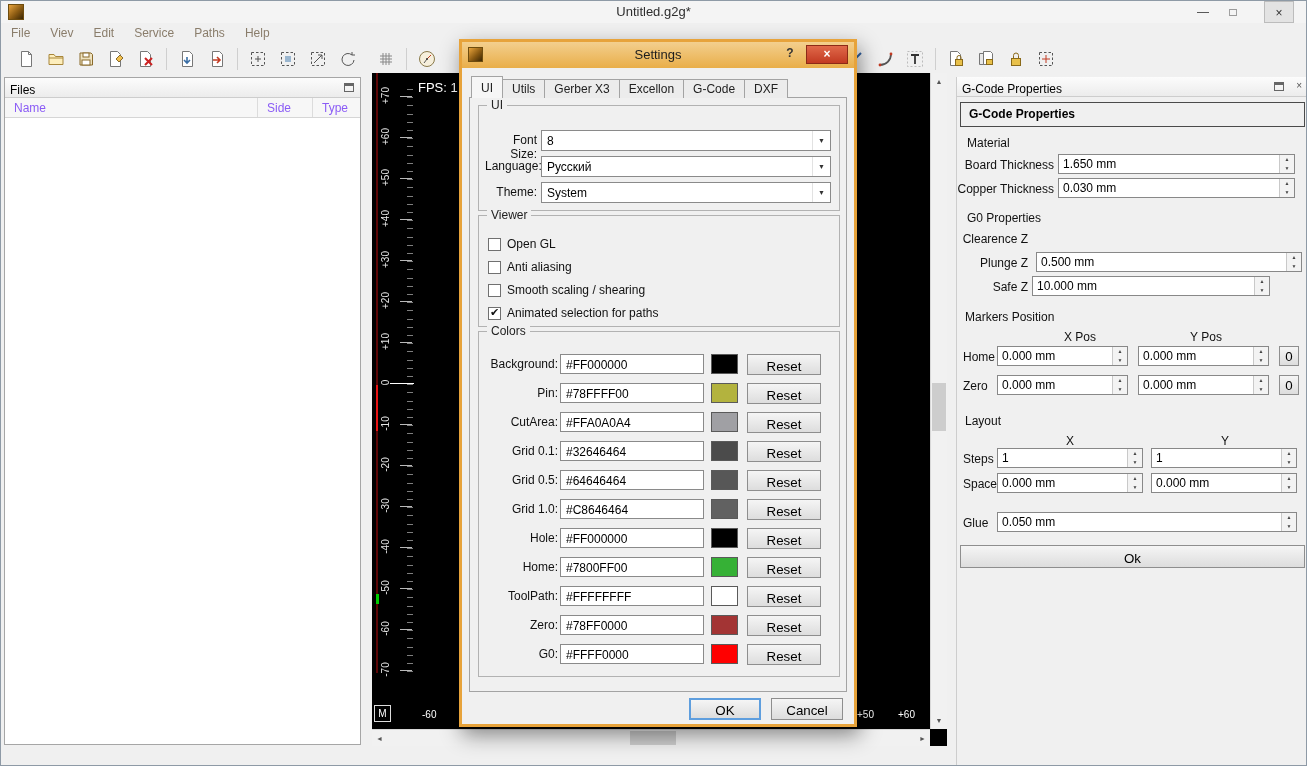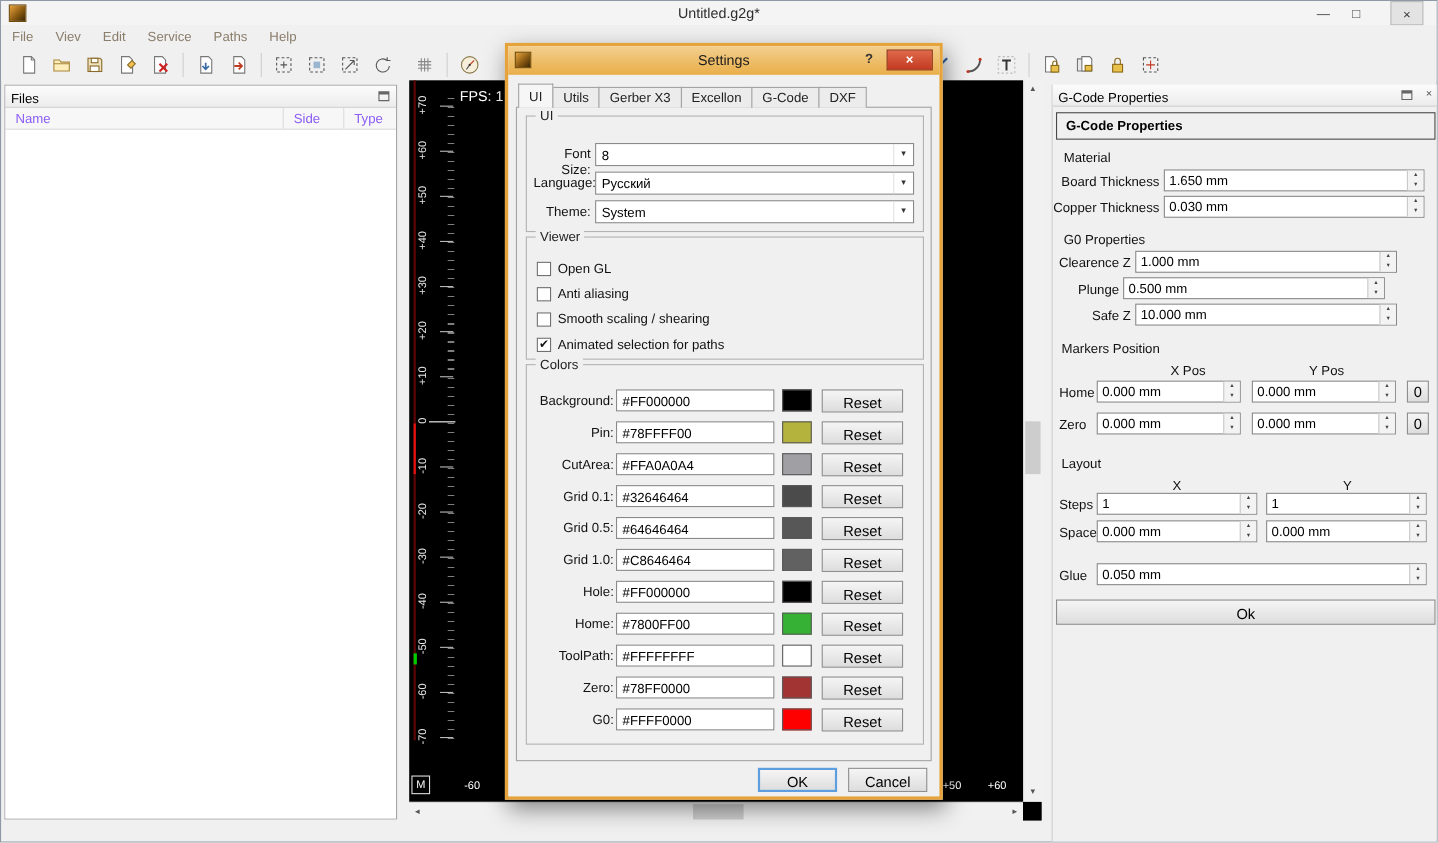--- a/index.html
+++ b/index.html
@@ -362,29 +362,22 @@
     <div class="spin" style="left:101px;top:101px;width:237px">
       <span class="val">0.030 mm</span>
       <span class="btns">
           <i class="su"></i>
           <i class="sd"></i>
         </span>
     </div>
 
     <span class="gtitle" style="left:10px;top:134px">G0 Properties</span>
     <span class="rlabel" style="left:0;width:71px;top:155px">Clearence Z</span>
-    <div class="spin" style="left:75px;top:151px;width:238px">
-      <span class="val">1.000 mm</span>
-      <span class="btns">
-          <i class="su"></i>
-          <i class="sd"></i>
-        </span>
-    </div>
     <span class="rlabel" style="left:0;width:71px;top:179px">Plunge Z</span>
-    <div class="spin" style="left:64px;top:175px;width:238px">
+    <div class="spin" style="left:79px;top:175px;width:266px">
       <span class="val">0.500 mm</span>
       <span class="btns">
           <i class="su"></i>
           <i class="sd"></i>
         </span>
     </div>
     <span class="rlabel" style="left:0;width:71px;top:203px">Safe Z</span>
     <div class="spin" style="left:75px;top:199px;width:238px">
       <span class="val">10.000 mm</span>
       <span class="btns">

